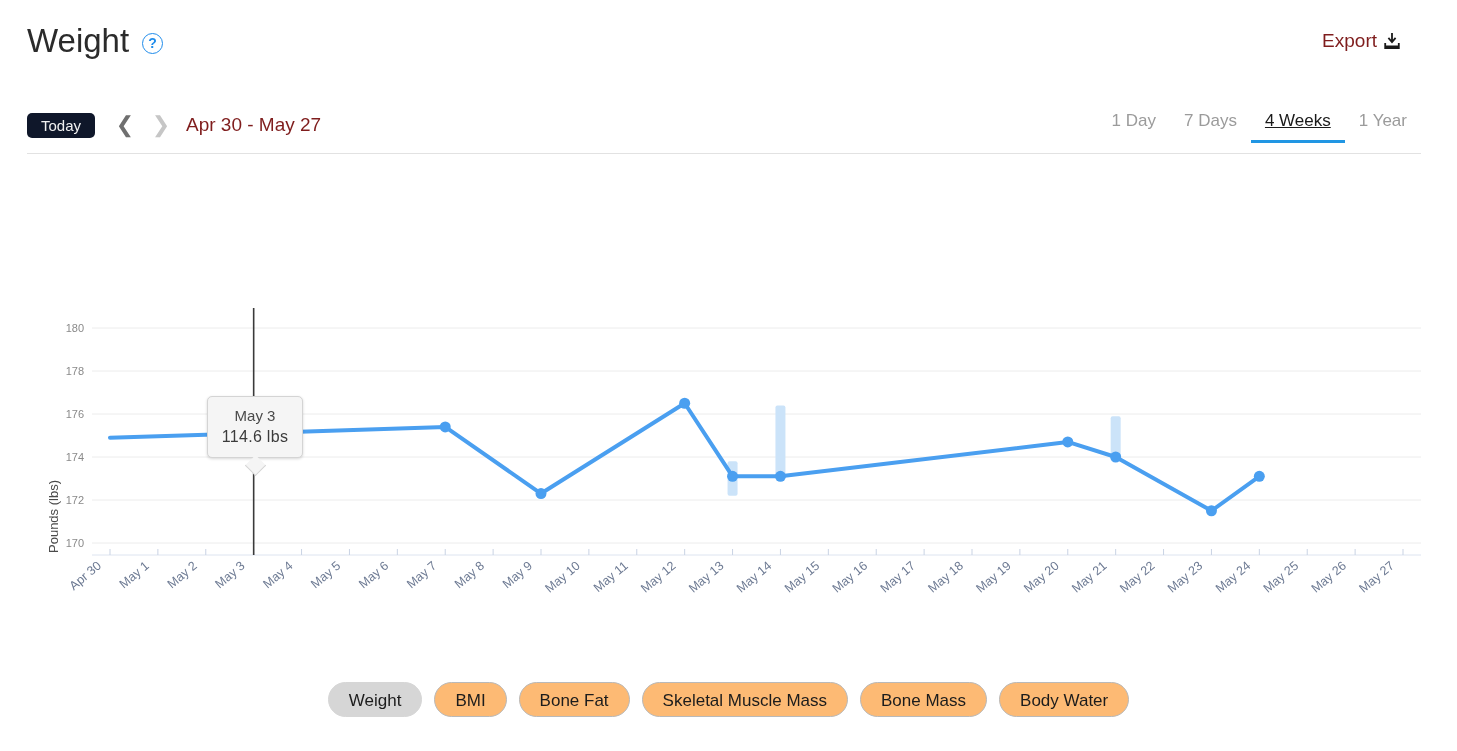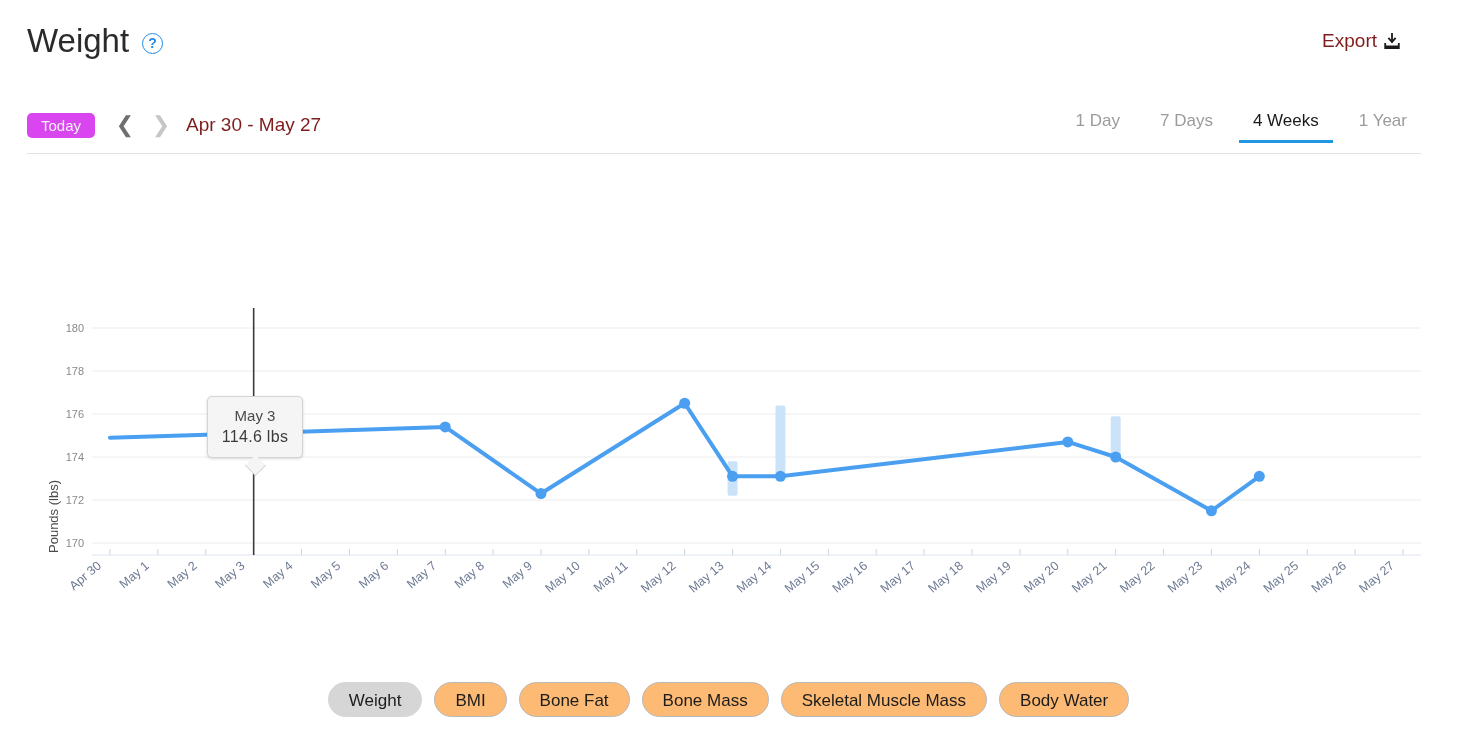--- a/index.html
+++ b/index.html
@@ -34,44 +34,44 @@
   }
   .export-icon{display:inline-block;width:16px;height:17px;}
 
   
   .subnav{
     position:absolute;left:27px;top:105px;width:1394px;height:48px;
     border-bottom:1px solid #e2e2e2;
   }
   .today-btn{
     position:absolute;left:0px;top:8px;
-    width:68px;height:25px;border-radius:5px;background:#d946ef;
+    width:68px;height:25px;border-radius:5px;background:#0f172a;
     color:#f0f0f0;font-size:15px;line-height:25px;text-align:center;
     cursor:pointer;user-select:none;
   }
   .arrow{
     position:absolute;top:7px;font-size:22px;line-height:26px;
     cursor:pointer;user-select:none;width:20px;text-align:center;
   }
   .arrow-prev{left:88px;color:#6f6f6f;}
   .arrow-next{left:124px;color:#c6c6c6;}
   .date-range{
     position:absolute;left:159px;top:9px;
     font-size:19px;color:#7f1d1d;
   }
   .range-tabs{
     position:absolute;right:0px;top:0px;height:48px;
-    display:flex;align-items:flex-start;gap:12px;
+    display:flex;align-items:flex-start;gap:0px;
   }
   .range-tab{
     font-size:17px;color:#9b9b9b;cursor:pointer;
     padding:6px 14px 9px 14px;border-bottom:3px solid transparent;
     white-space:nowrap;
   }
-  .range-tab.active{color:#1a1a1a;border-bottom:3px solid #2196e3;}
+  .range-tab.active{color:#1a1a1a;border-bottom:3px solid #2196e3;text-decoration:underline;}
 
   
   .chart-wrap{
     position:absolute;left:0;top:150px;width:1457px;height:500px;
   }
   .chart-svg{position:absolute;left:0;top:0;}
 
   .y-axis-title{
     position:absolute;left:46px;top:403px;
     font-size:13px;color:#4a4a4a;
@@ -249,16 +249,16 @@
     <div class="tt-val">114.6 lbs</div>
     <div class="tooltip-arrow"></div>
   </div>
 
 </div>
 
 <div class="metric-row">
   <div class="metric-pill active">Weight</div>
   <div class="metric-pill">BMI</div>
   <div class="metric-pill">Bone Fat</div>
+  <div class="metric-pill">Skeletal Muscle Mass</div>
   <div class="metric-pill">Bone Mass</div>
-  <div class="metric-pill">Skeletal Muscle Mass</div>
   <div class="metric-pill">Body Water</div>
 </div>
 
 </body></html>

